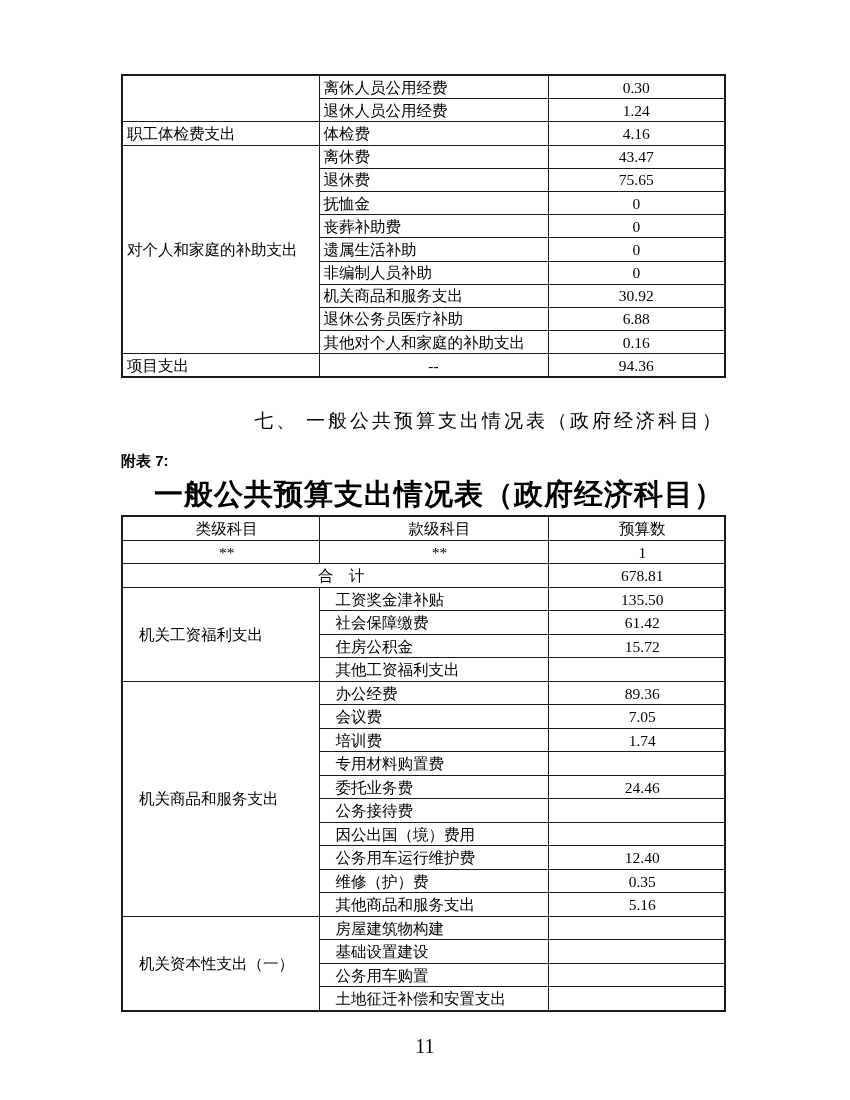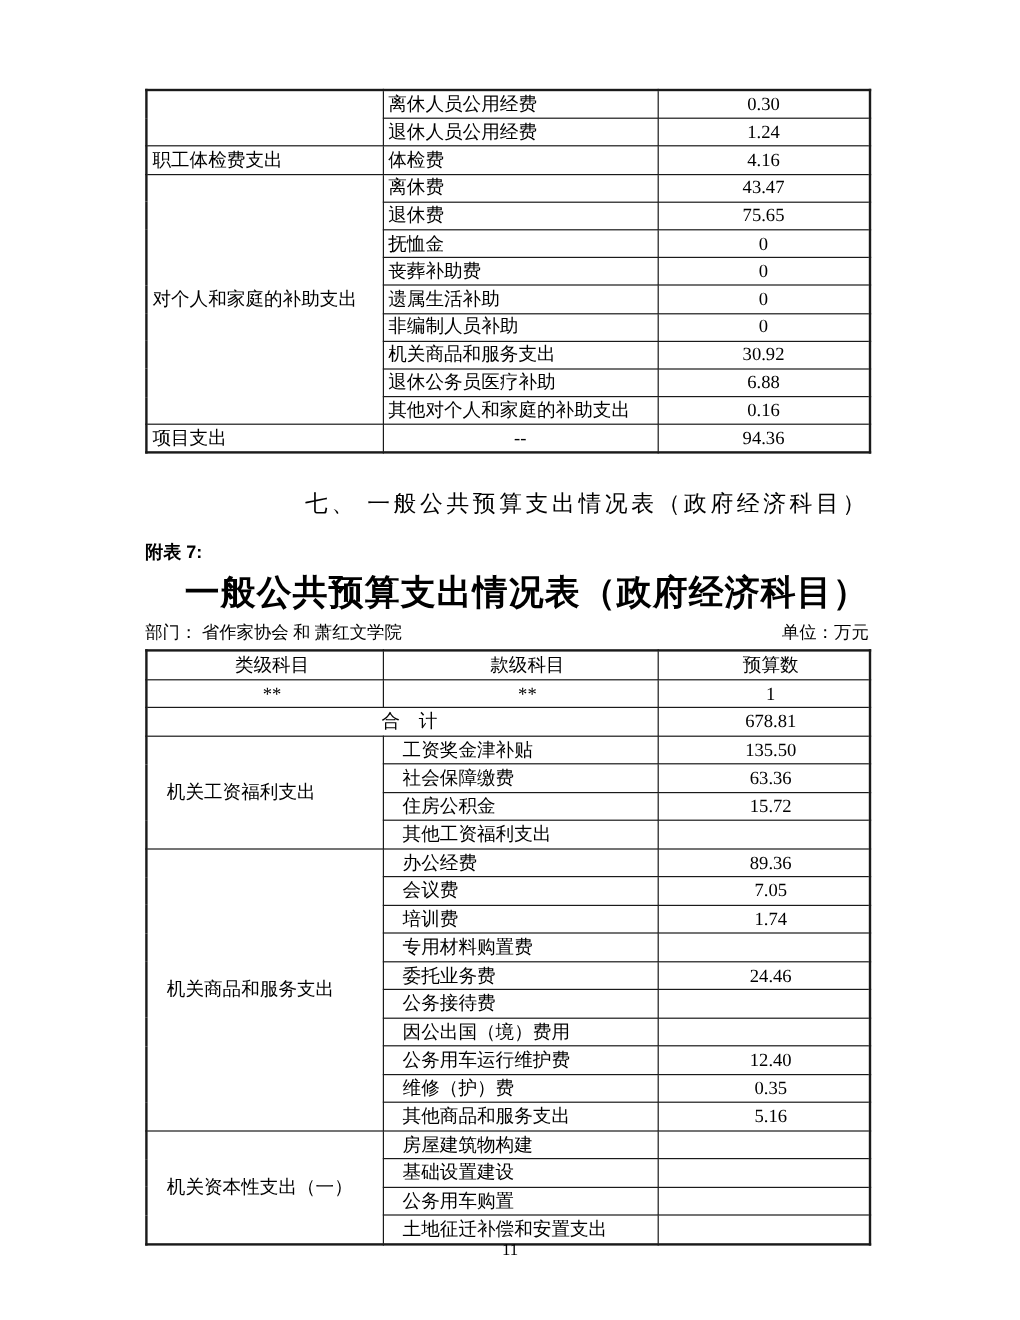--- a/index.html
+++ b/index.html
@@ -44,21 +44,21 @@
     font-size:29px; font-weight:bold; letter-spacing:1px; line-height:36px;
     font-family:"Liberation Sans","DejaVu Sans",sans-serif;
   }
   .dept-line {
     margin-top:7px; display:flex; justify-content:space-between;
     font-size:14.5px; line-height:19px;
   }
   .table2 { margin-top:3px; }
   .page-number {
     position:absolute; left:0; top:1035px; width:850px;
-    text-align:center; font-size:14px;
+    text-align:center; font-size:20px;
   }
 </style>
 </head>
 <body>
 
 <div class="page">
   <div class="content">
 
     <table class="doc t1" style="margin-top:74px;">
       <colgroup>
@@ -125,24 +125,20 @@
           </tr>
         </tbody>
     </table>
 
     <div class="section-heading">七、 一般公共预算支出情况表（政府经济科目）</div>
 
     <div class="appendix-label">附表 7:</div>
 
     <div class="doc-title">一般公共预算支出情况表（政府经济科目）</div>
 
-    <div class="dept-line">
-      <span>部门： 省作家协会 和 萧红文学院</span>
-      <span>单位：万元</span>
-    </div>
 
     <table class="doc t2 table2">
       <colgroup>
         <col style="width:197px">
           <col style="width:229px">
           <col style="width:177px">
       </colgroup>
       <tbody id="t2-body">
           <tr>
             <td class="c-center">类级科目</td>
@@ -158,21 +154,21 @@
             <td class="c-center" colspan="2">合　计</td>
             <td class="c-val">678.81</td>
           </tr>
           <tr>
             <td class="c-label" rowspan="4">机关工资福利支出</td>
             <td class="c-item">工资奖金津补贴</td>
             <td class="c-val">135.50</td>
           </tr>
           <tr>
             <td class="c-item">社会保障缴费</td>
-            <td class="c-val">63.36</td>
+            <td class="c-val">61.42</td>
           </tr>
           <tr>
             <td class="c-item">住房公积金</td>
             <td class="c-val">15.72</td>
           </tr>
           <tr>
             <td class="c-item">其他工资福利支出</td>
             <td class="c-val"></td>
           </tr>
           <tr>

